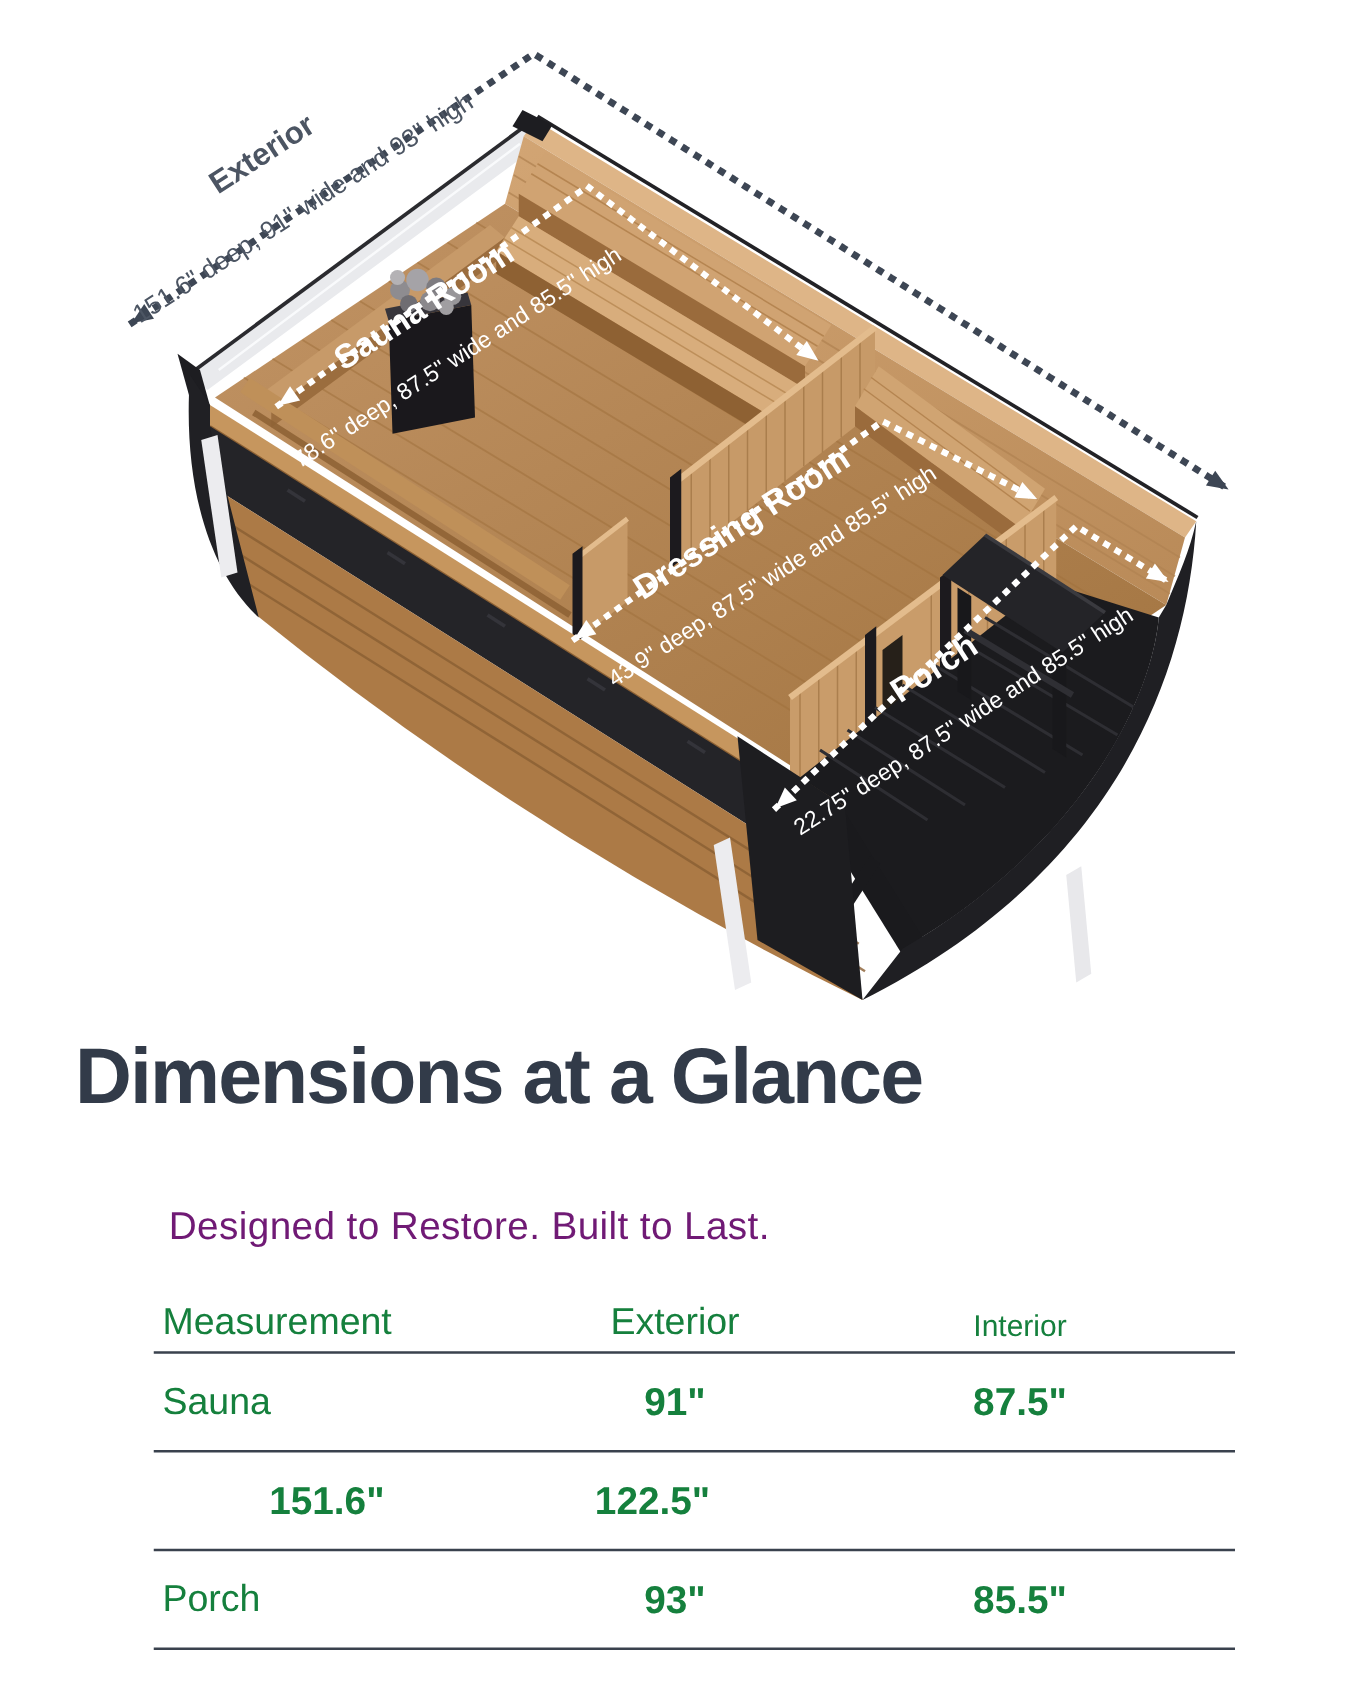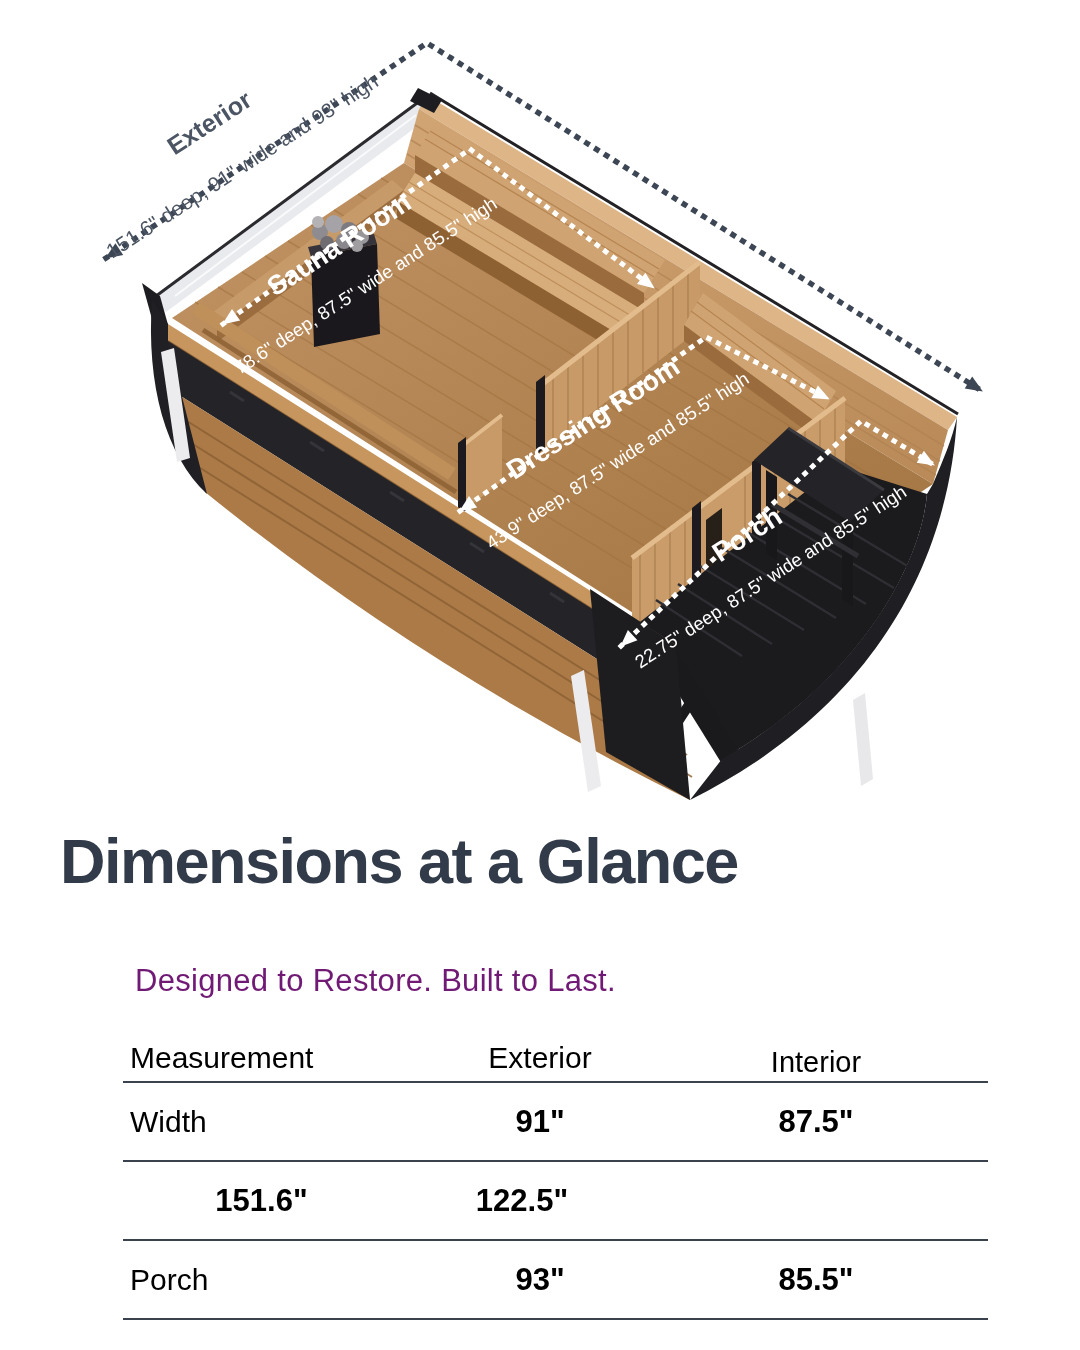--- a/index.html
+++ b/index.html
@@ -9,30 +9,30 @@
   .page-title{
     margin:18px 0 0 60px;
     font-size:63px;line-height:62px;font-weight:700;
     color:#323b49;letter-spacing:-1.5px;
   }
   .tagline{
     margin:73px 0 0 135px;
     font-size:31px;line-height:31px;font-weight:400;
     color:#701a75;letter-spacing:.3px;
   }
-  .dim-table{margin:39px 0 17px 123px;width:865px;color:#000000;}
+  .dim-table{margin:39px 0 17px 123px;width:865px;color:#15803d;}
   .t-row{display:grid;grid-template-columns:277px 280px 308px;align-items:center;}
   .t-head{height:46px;border:none;}
   .t-body{height:77px;border-top:2px solid #3a424e;}
   .t-bottom{border-bottom:2px solid #3a424e;}
   .c-label{font-size:30px;text-align:left;padding-left:7px;}
   .c-mid{font-size:30px;text-align:center;}
   .c-right{font-size:30px;text-align:center;padding-right:36px;}
   .hdr{font-weight:400;}
-  .hdr-interior{position:relative;top:4px;font-size:29px;}
+  .hdr-interior{position:relative;top:4px;font-size:24px;}
   .val{font-weight:700;font-size:31px;}
   text{font-family:"Liberation Sans",sans-serif;}
   .room-name{font-size:27px;font-weight:700;fill:#ffffff;}
   .room-specs{font-size:18.5px;fill:#ffffff;}
   .ext-name{font-size:25px;font-weight:700;fill:#4c5563;}
   .ext-specs{font-size:20.5px;fill:#4c5563;}
 </style>
 </head>
 <body>
 
@@ -240,21 +240,21 @@
 <h1 class="page-title">Dimensions at a Glance</h1>
 <div class="tagline">Designed to Restore. Built to Last.</div>
 
 <div class="dim-table">
   <div class="t-row t-head">
     <div class="c-label hdr">Measurement</div>
     <div class="c-mid hdr">Exterior</div>
     <div class="c-right hdr hdr-interior">Interior</div>
   </div>
   <div class="t-row t-body">
-    <div class="c-label">Width</div>
+    <div class="c-label">Sauna</div>
     <div class="c-mid val">91"</div>
     <div class="c-right val">87.5"</div>
   </div>
   <div class="t-row t-body">
     <div class="c-mid val">151.6"</div>
     <div class="c-right val">122.5"</div>
   </div>
   <div class="t-row t-body t-bottom">
     <div class="c-label">Porch</div>
     <div class="c-mid val">93"</div>

